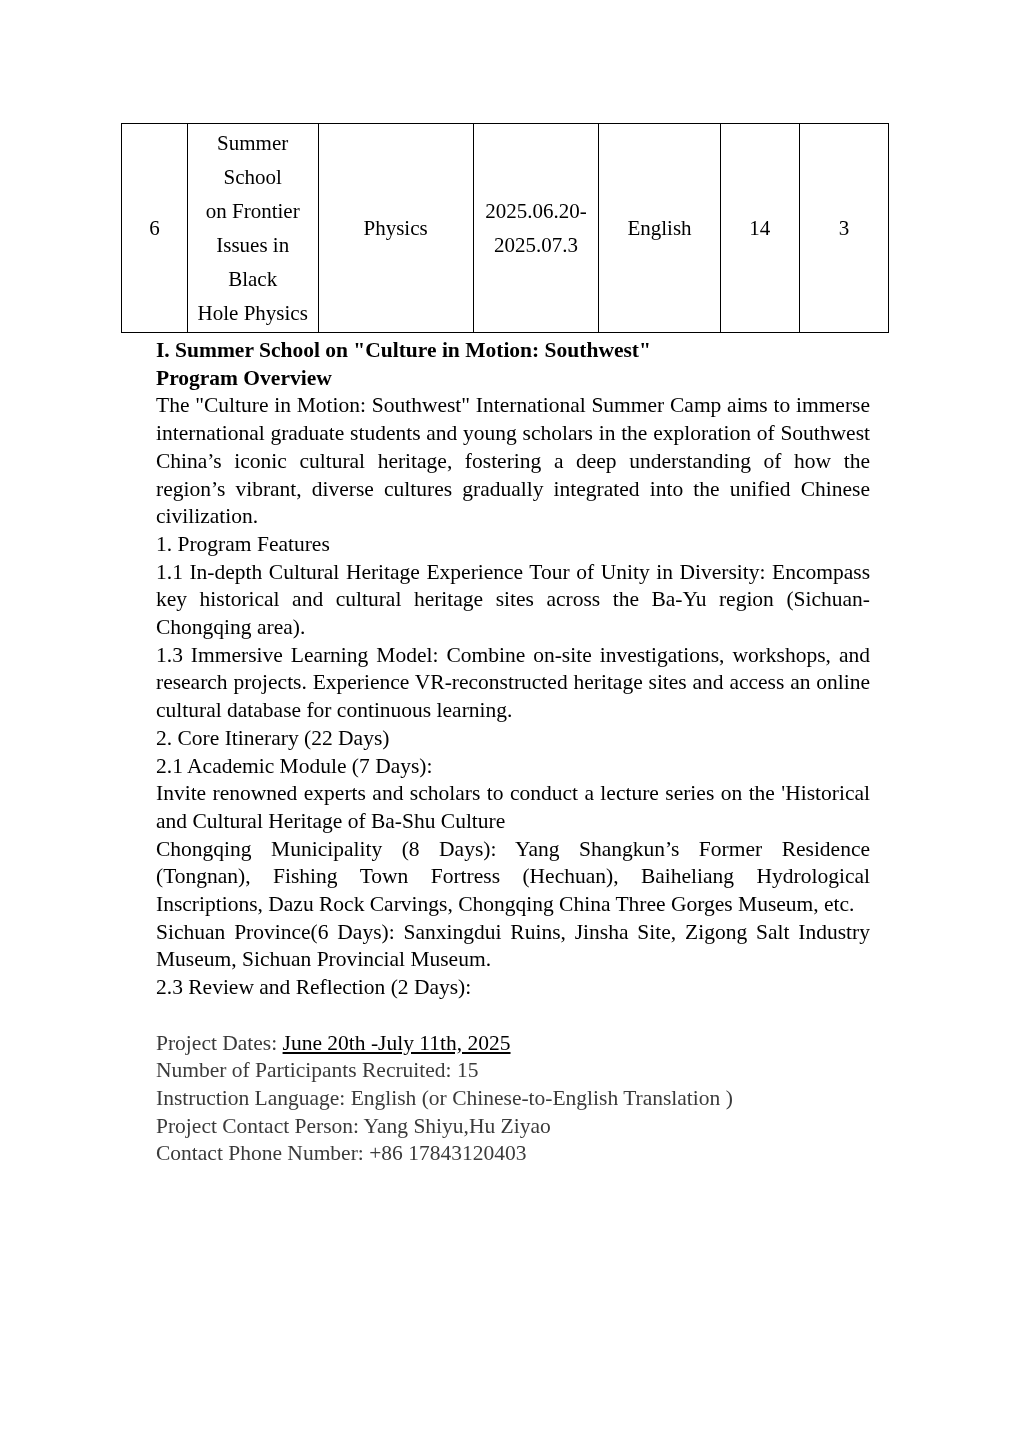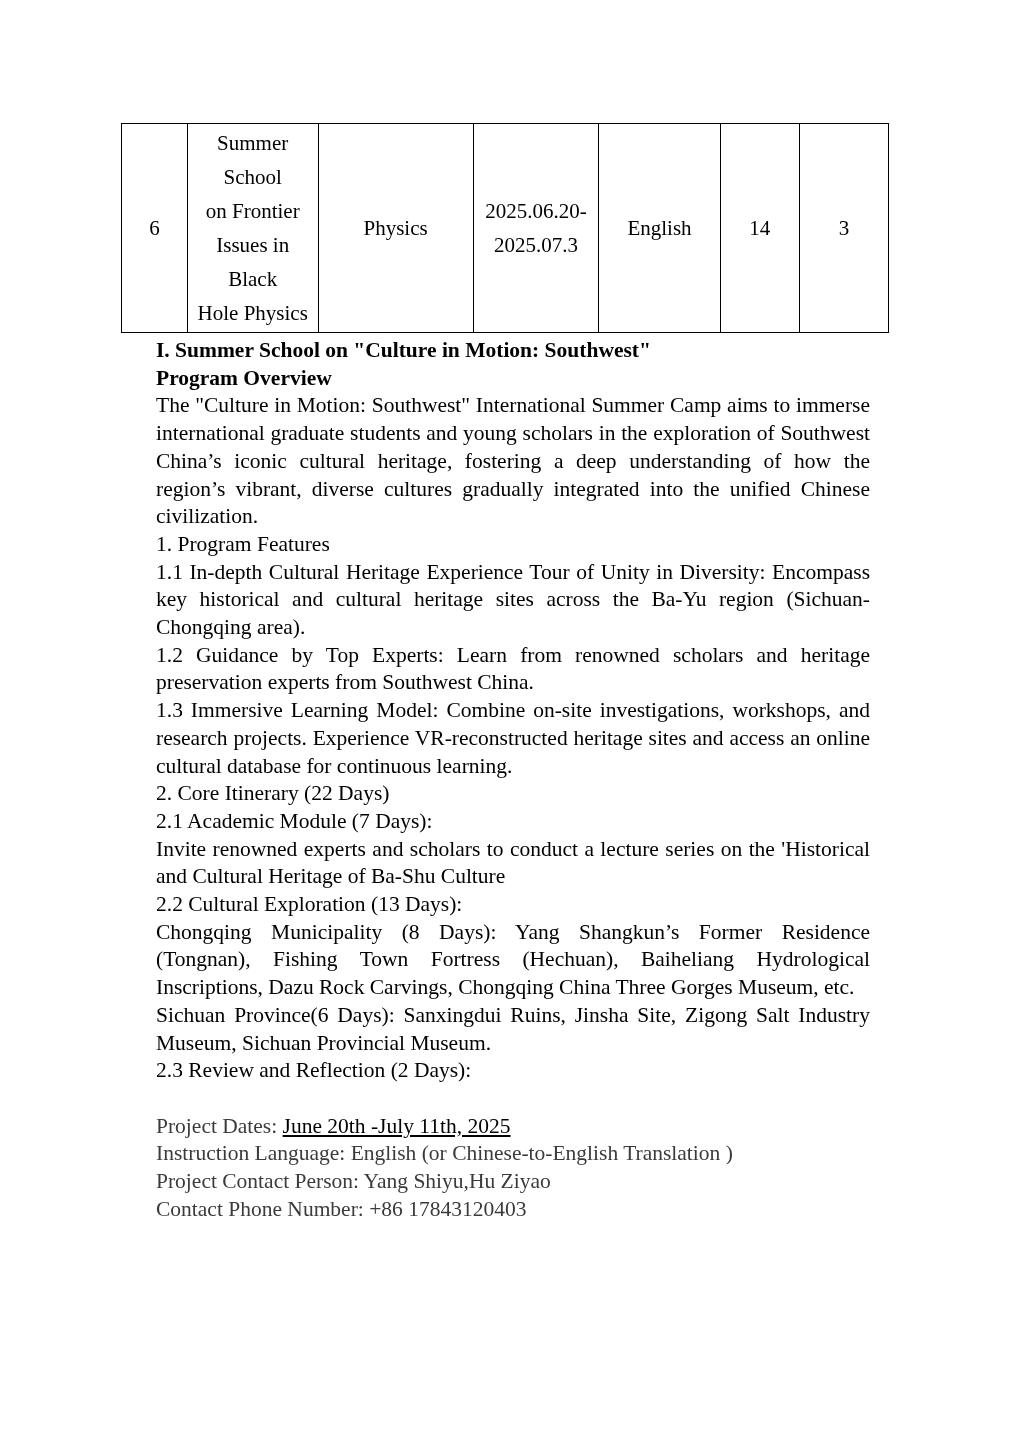--- a/index.html
+++ b/index.html
@@ -90,33 +90,34 @@
     </tbody>
   </table>
 
   <div class="content">
     <h2>I. Summer School on "Culture in Motion: Southwest"</h2>
     <h3>Program Overview</h3>
 
     <p>The "Culture in Motion: Southwest" International Summer Camp aims to immerse international graduate students and young scholars in the exploration of Southwest China’s iconic cultural heritage, fostering a deep understanding of how the region’s vibrant, diverse cultures gradually integrated into the unified Chinese civilization.</p>
     <p>1. Program Features</p>
     <p>1.1 In-depth Cultural Heritage Experience Tour of Unity in Diversity: Encompass key historical and cultural heritage sites across the Ba-Yu region (Sichuan-Chongqing area).</p>
-    <p>1.2 Guidance by Top Experts: Learn from renowned scholars and heritage preservation experts from Southwest China.</p>
     <p>1.3 Immersive Learning Model: Combine on-site investigations, workshops, and research projects. Experience VR-reconstructed heritage sites and access an online cultural database for continuous learning.</p>
     <p>2. Core Itinerary (22 Days)</p>
     <p>2.1 Academic Module (7 Days):</p>
     <p>Invite renowned experts and scholars to conduct a lecture series on the 'Historical and Cultural Heritage of Ba-Shu Culture</p>
-    <p>2.2 Cultural Exploration (13 Days):</p>
     <p>Chongqing Municipality (8 Days): Yang Shangkun’s Former Residence (Tongnan), Fishing Town Fortress (Hechuan), Baiheliang Hydrological Inscriptions, Dazu Rock Carvings, Chongqing China Three Gorges Museum, etc.</p>
     <p>Sichuan Province(6 Days): Sanxingdui Ruins, Jinsha Site, Zigong Salt Industry Museum, Sichuan Provincial Museum.</p>
     <p>2.3 Review and Reflection (2 Days):</p>
 
     <div class="contact-block">
       <div class="contact-line">
         <span>Project Dates: </span><span class="value-dark">June 20th -July 11th, 2025</span>
+      </div>
+      <div class="contact-line">
+        <span>Number of Participants Recruited: </span><span>15</span>
       </div>
       <div class="contact-line">
         <span>Instruction Language: </span><span>English (or Chinese-to-English Translation )</span>
       </div>
       <div class="contact-line">
         <span>Project Contact Person: </span><span>Yang Shiyu,Hu Ziyao</span>
       </div>
       <div class="contact-line">
         <span>Contact Phone Number: </span><span>+86 17843120403</span>
       </div>

